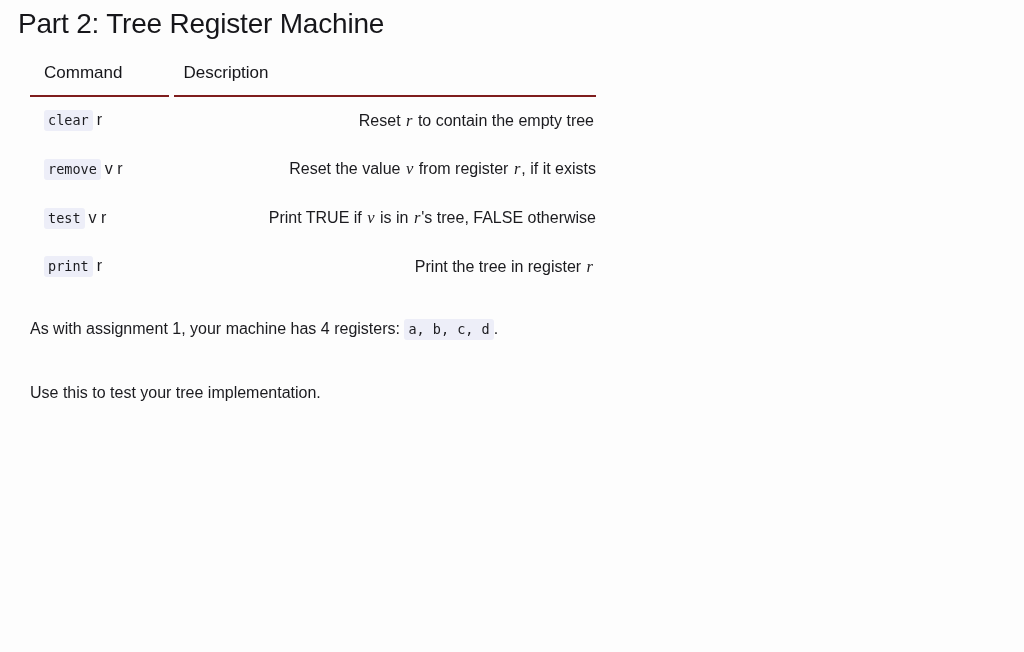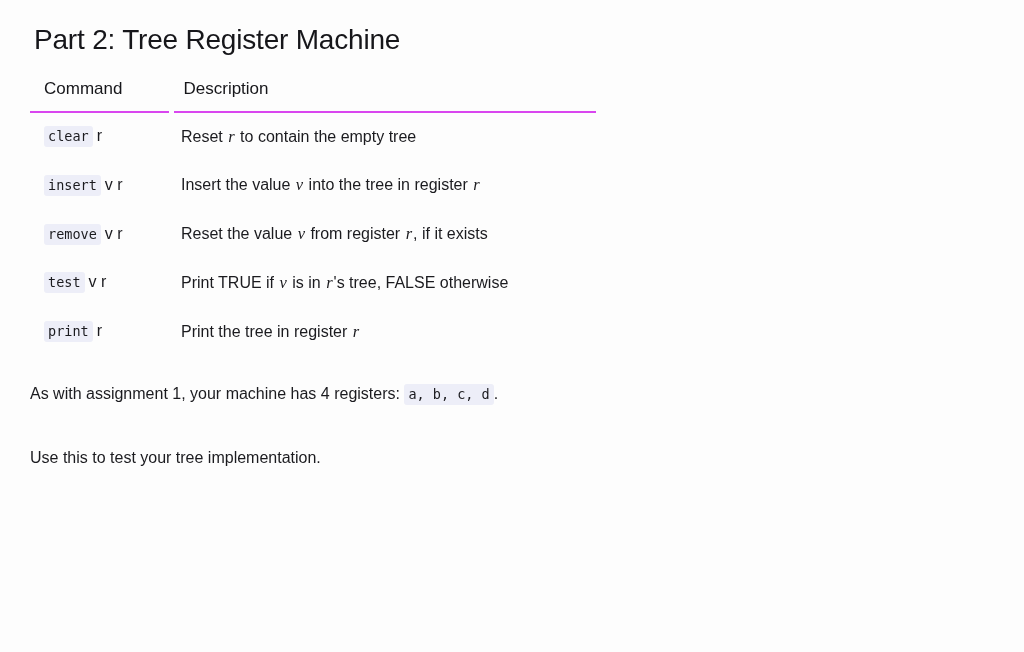--- a/index.html
+++ b/index.html
@@ -24,21 +24,21 @@
     height: 652px;
     background: #fdfdfd;
   }
 
   .page-title {
     font-size: 28px;
     font-weight: 400;
     line-height: 1.2;
     letter-spacing: -0.2px;
     color: #16161a;
-    margin: 16px;
+    margin: 0;
     padding-top: 7px;
   }
 
   .intro-paragraph {
     font-size: 16px;
     font-weight: 400;
     line-height: 1.45;
     color: #1b1b1f;
     margin: 0;
     padding-top: 29px;
@@ -53,21 +53,21 @@
   }
   .command-table col.col-command { width: 141px; }
   .command-table col.col-description { width: 425px; }
 
   .command-table thead th {
     font-size: 17px;
     font-weight: 400;
     color: #16161a;
     text-align: left;
     padding: 0 0 12px 0;
-    border-bottom: 2px solid #d946ef;
+    border-bottom: 2px solid #7f1d1d;
     vertical-align: bottom;
   }
   .command-table thead th.th-command {
     padding-left: 14px;
   }
   .command-table thead th.th-description {
     padding-left: 10px;
     border-left: 5px solid #fdfdfd;
   }
 
@@ -78,20 +78,21 @@
     padding: 13px 0 14px 0;
     vertical-align: middle;
     line-height: 1.3;
     white-space: nowrap;
   }
   .command-table tbody td.cell-command {
     padding-left: 14px;
   }
   .command-table tbody td.cell-description {
     padding-left: 10px;
+    text-align: right;
   }
 
   
   code.code-chip {
     font-family: "DejaVu Sans Mono", "Liberation Mono", monospace;
     font-size: 13.5px;
     background: #edeef8;
     color: #1b1b1f;
     border-radius: 3px;
     padding: 2px 4px 3px 4px;
@@ -141,26 +142,20 @@
     </thead>
     <tbody>
 
       <tr>
         <td class="cell-command">
           <code class="code-chip">clear</code><span class="arg-list">r</span>
         </td>
         <td class="cell-description"><span>Reset </span><var class="var-italic">r</var><span> to contain the empty tree</span><var class="var-italic"></var><span></span></td>
       </tr>
 
-      <tr>
-        <td class="cell-command">
-          <code class="code-chip">insert</code><span class="arg-list">v r</span>
-        </td>
-        <td class="cell-description"><span>Insert the value </span><var class="var-italic">v</var><span> into the tree in register </span><var class="var-italic">r</var><span></span></td>
-      </tr>
 
       <tr>
         <td class="cell-command">
           <code class="code-chip">remove</code><span class="arg-list">v r</span>
         </td>
         <td class="cell-description"><span>Reset the value </span><var class="var-italic">v</var><span> from register </span><var class="var-italic">r</var><span>, if it exists</span></td>
       </tr>
 
 
       <tr>

